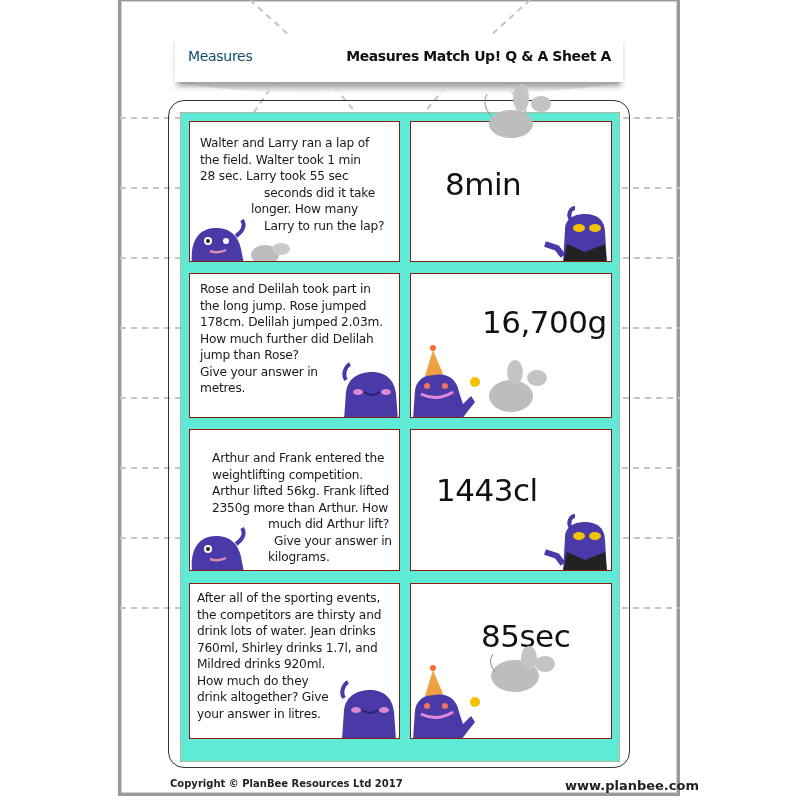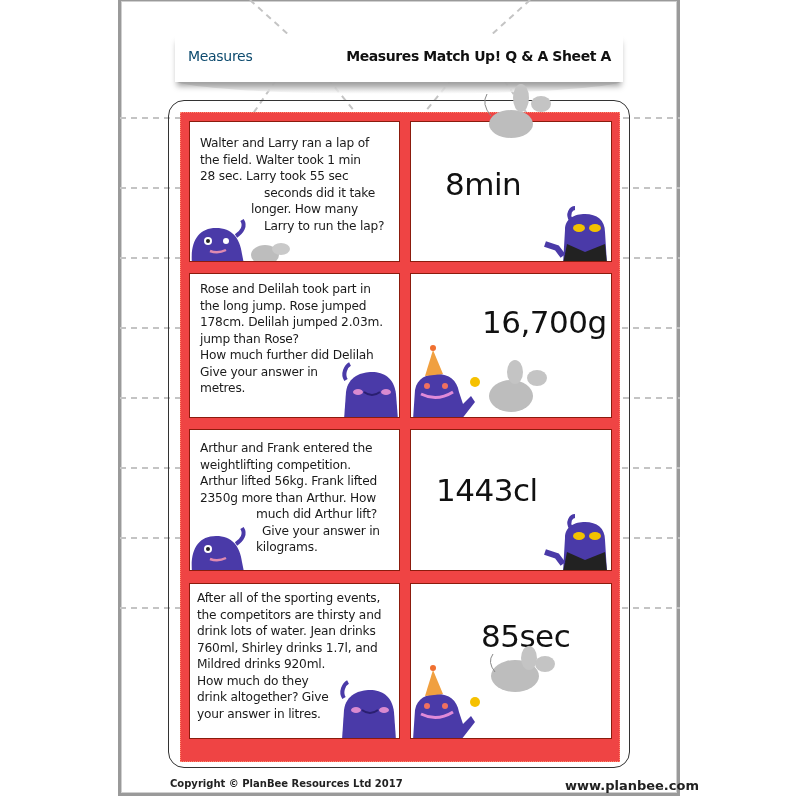--- a/index.html
+++ b/index.html
@@ -10,21 +10,21 @@
   .header{position:absolute;left:175px;top:34px;width:448px;height:48px;background:#fff;
           box-shadow:0 6px 6px -2px #9e9e9e;}
   .header-shadow{position:absolute;left:175px;top:80px;width:448px;height:14px;
           background:linear-gradient(#a8a8a8,#ffffff);border-radius:0 0 50% 50%/0 0 100% 100%;opacity:.8;}
   .hdr-left{position:absolute;left:13px;top:14px;font-weight:normal;font-size:14px;color:#0c4a6e;
             font-family:"DejaVu Sans",sans-serif;letter-spacing:-0.3px;}
   .hdr-right{position:absolute;right:12px;top:14px;font-weight:bold;font-size:14px;color:#111;
             font-family:"DejaVu Sans",sans-serif;letter-spacing:-0.4px;}
   .frame{position:absolute;left:168px;top:100px;width:462px;height:668px;border:1.5px solid #333;
          border-radius:16px;box-sizing:border-box;}
-  .grid{position:absolute;left:180px;top:112px;width:440px;height:650px;background:#ef4444;
+  .grid{position:absolute;left:180px;top:112px;width:440px;height:650px;background:#5eead4;
         border:1px dotted #ff8a70;box-sizing:border-box;}
   .card{position:absolute;background:#fff;border:1.5px solid #8b1b0d;box-sizing:border-box;overflow:hidden;}
   .q{font-family:"DejaVu Sans",sans-serif;font-size:12.2px;line-height:16.5px;color:#1a1a1a;
      position:absolute;left:10px;top:8px;right:6px;letter-spacing:-0.2px;}
   .q .line{display:block;white-space:nowrap;}
   .a{position:absolute;font-family:"DejaVu Sans",sans-serif;font-size:31px;color:#111;white-space:nowrap;letter-spacing:-0.5px;}
   .monster{position:absolute;}
   .footer-left{position:absolute;left:170px;top:778px;font-size:10px;font-weight:bold;color:#222;font-family:"DejaVu Sans",sans-serif;}
   .footer-right{position:absolute;left:565px;top:778px;font-size:13px;font-weight:bold;color:#222;font-family:"DejaVu Sans",sans-serif;}
 </style>
@@ -102,22 +102,22 @@
         <ellipse cx="54" cy="24" rx="6" ry="4" fill="#f2c200"></ellipse>
       <path d="M4 40 L16 44 L22 52" stroke="#4a3aa8" stroke-width="6" fill="none"></path>
     </svg>
   </div>
 
   <div class="card" style="left:8px;top:160px;width:211px;height:145px;">
     <div class="q" style="top:7px;">
       <span class="line">Rose and Delilah took part in</span>
       <span class="line">the long jump. Rose jumped</span>
       <span class="line">178cm. Delilah jumped 2.03m.</span>
+      <span class="line">How much further did Delilah</span>
       <span class="line">jump than Rose?</span>
-      <span class="line">How much further did Delilah</span>
       <span class="line">Give your answer in</span>
       <span class="line">metres.</span>
     </div>
     <svg class="monster" style="left:148px;top:88px" width="64" height="58">
       <path d="M6 58 L8 30 C10 14 24 10 34 10 C46 10 56 16 58 32 L60 58 Z" fill="#4a3aa8"></path>
       <path d="M8 18 C4 12 8 4 12 2" stroke="#4a3aa8" stroke-width="4" fill="none"></path>
       <ellipse cx="20" cy="30" rx="5" ry="3" fill="#d98ad0"></ellipse>
         <ellipse cx="48" cy="30" rx="5" ry="3" fill="#d98ad0"></ellipse>
       <path d="M26 30 Q34 36 42 30" stroke="#2a1f70" stroke-width="2" fill="none"></path>
     </svg>
@@ -135,21 +135,21 @@
       <circle cx="64" cy="40" r="5" fill="#f6c100"></circle>
     </svg>
     <svg class="monster" style="left:70px;top:86px" width="70" height="60">
       <ellipse cx="30" cy="36" rx="22" ry="16" fill="#bdbdbd"></ellipse>
       <ellipse cx="34" cy="12" rx="8" ry="12" fill="#c4c4c4"></ellipse>
         <ellipse cx="56" cy="18" rx="10" ry="8" fill="#c4c4c4"></ellipse>
     </svg>
   </div>
 
   <div class="card" style="left:8px;top:316px;width:211px;height:142px;">
-    <div class="q" style="top:10px;">
+    <div class="q" style="top:20px;margin-left:12px;">
       <span class="line">Arthur and Frank entered the</span>
       <span class="line">weightlifting competition.</span>
       <span class="line">Arthur lifted 56kg. Frank lifted</span>
       <span class="line">2350g more than Arthur. How</span>
       <span class="line" style="padding-left:56px">much did Arthur lift?</span>
       <span class="line" style="padding-left:62px">Give your answer in</span>
       <span class="line" style="padding-left:56px">kilograms.</span>
     </div>
     <svg class="monster" style="left:0;top:92px" width="60" height="50">
       <path d="M2 50 C0 28 8 14 26 14 C42 14 50 24 52 40 L54 50 Z" fill="#4a3aa8"></path>

